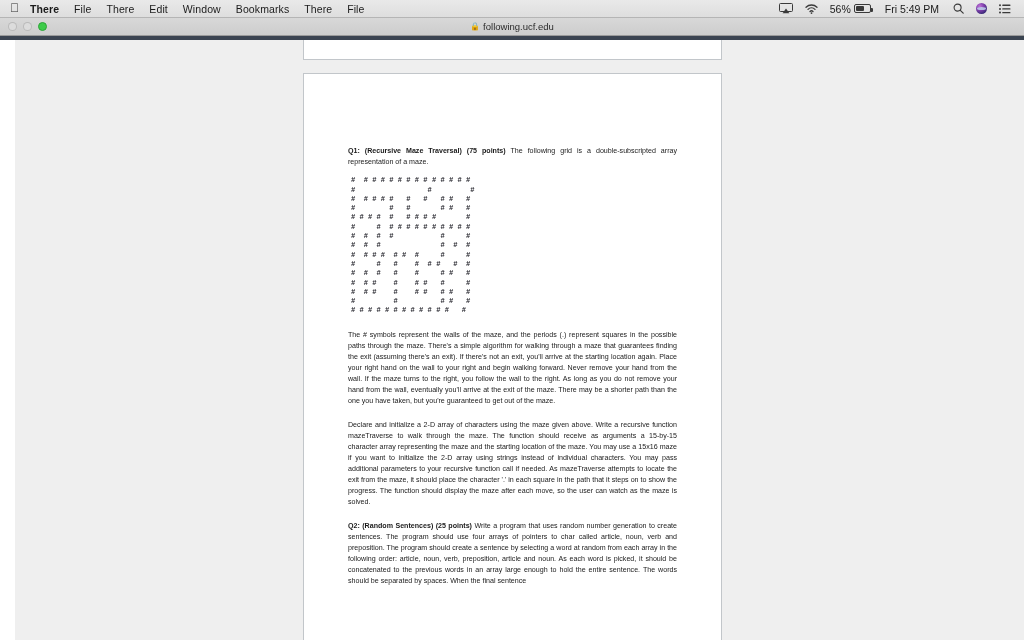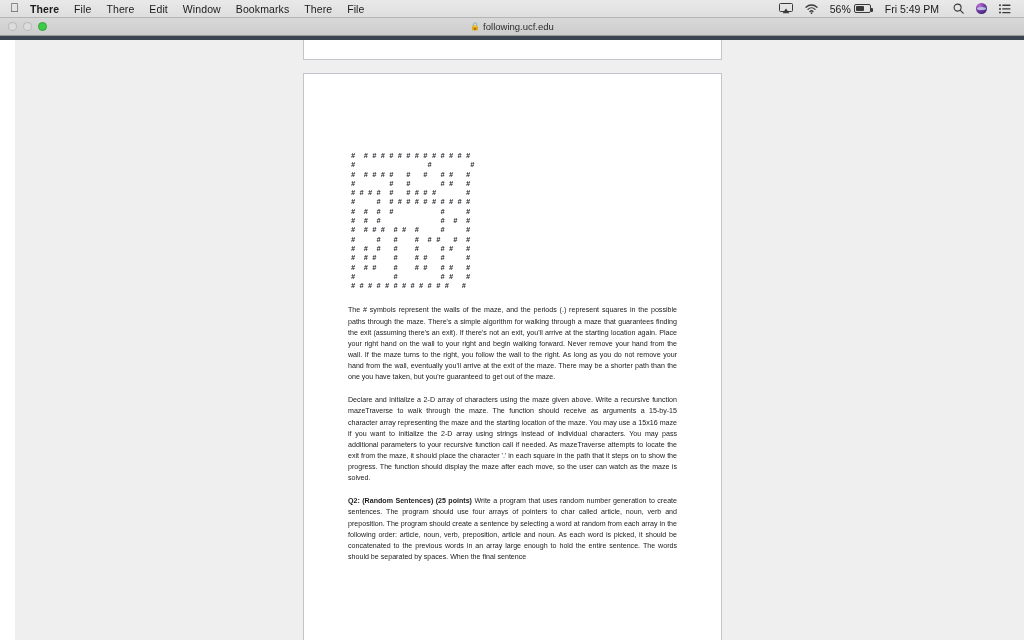--- a/index.html
+++ b/index.html
@@ -288,20 +288,23 @@
   <div id="toolbar-shadow"></div>
 
   <div id="content">
     <div id="left-gutter"></div>
 
     <div class="page" id="page-prev"></div>
 
     <div class="page" id="page-main">
       <div class="doc">
 
+        <p class="q-para tight">
+          <span class="q-label">Q1: (Recursive Maze Traversal) (75 points)</span><span> The following grid is a double-subscripted array representation of a maze.</span>
+        </p>
 
         <div id="maze"><div class="maze-row">#  # # # # # # # # # # # # #</div><div class="maze-row">#                 #         #</div><div class="maze-row">#  # # # #   #   #   # #   #</div><div class="maze-row">#        #   #       # #   #</div><div class="maze-row"># # # #  #   # # # #       #</div><div class="maze-row">#     #  # # # # # # # # # #</div><div class="maze-row">#  #  #  #           #     #</div><div class="maze-row">#  #  #              #  #  #</div><div class="maze-row">#  # # #  # #  #     #     #</div><div class="maze-row">#     #   #    #  # #   #  #</div><div class="maze-row">#  #  #   #    #     # #   #</div><div class="maze-row">#  # #    #    # #   #     #</div><div class="maze-row">#  # #    #    # #   # #   #</div><div class="maze-row">#         #          # #   #</div><div class="maze-row"># # # # # # # # # # # #   #</div></div>
 
         <p class="q-para">The # symbols represent the walls of the maze, and the periods (.) represent squares in the possible paths through the maze. There's a simple algorithm for walking through a maze that guarantees finding the exit (assuming there's an exit). If there's not an exit, you'll arrive at the starting location again. Place your right hand on the wall to your right and begin walking forward. Never remove your hand from the wall. If the maze turns to the right, you follow the wall to the right. As long as you do not remove your hand from the wall, eventually you'll arrive at the exit of the maze. There may be a shorter path than the one you have taken, but you're guaranteed to get out of the maze.</p>
 
         <p class="q-para">Declare and initialize a 2-D array of characters using the maze given above. Write a recursive function mazeTraverse to walk through the maze. The function should receive as arguments a 15-by-15 character array representing the maze and the starting location of the maze.  You may use a 15x16 maze if you want to initialize the 2-D array using strings instead of individual characters.  You may pass additional parameters to your recursive function call if needed. As mazeTraverse attempts to locate the exit from the maze, it should place the character '.' in each square in the path that it steps on to show the progress. The function should display the maze after each move, so the user can watch as the maze is solved.</p>
 
         <p class="q-para">
           <span class="q-label">Q2: (Random Sentences) (25 points)</span><span> Write a program that uses random number generation to create sentences. The program should use four arrays of pointers to char called article, noun, verb and preposition. The program should create a sentence by selecting a word at random from each array in the following order: article, noun, verb, preposition, article and noun. As each word is picked, it should be concatenated to the previous words in an array large enough to hold the entire sentence. The words should be separated by spaces. When the final sentence</span>
         </p>

